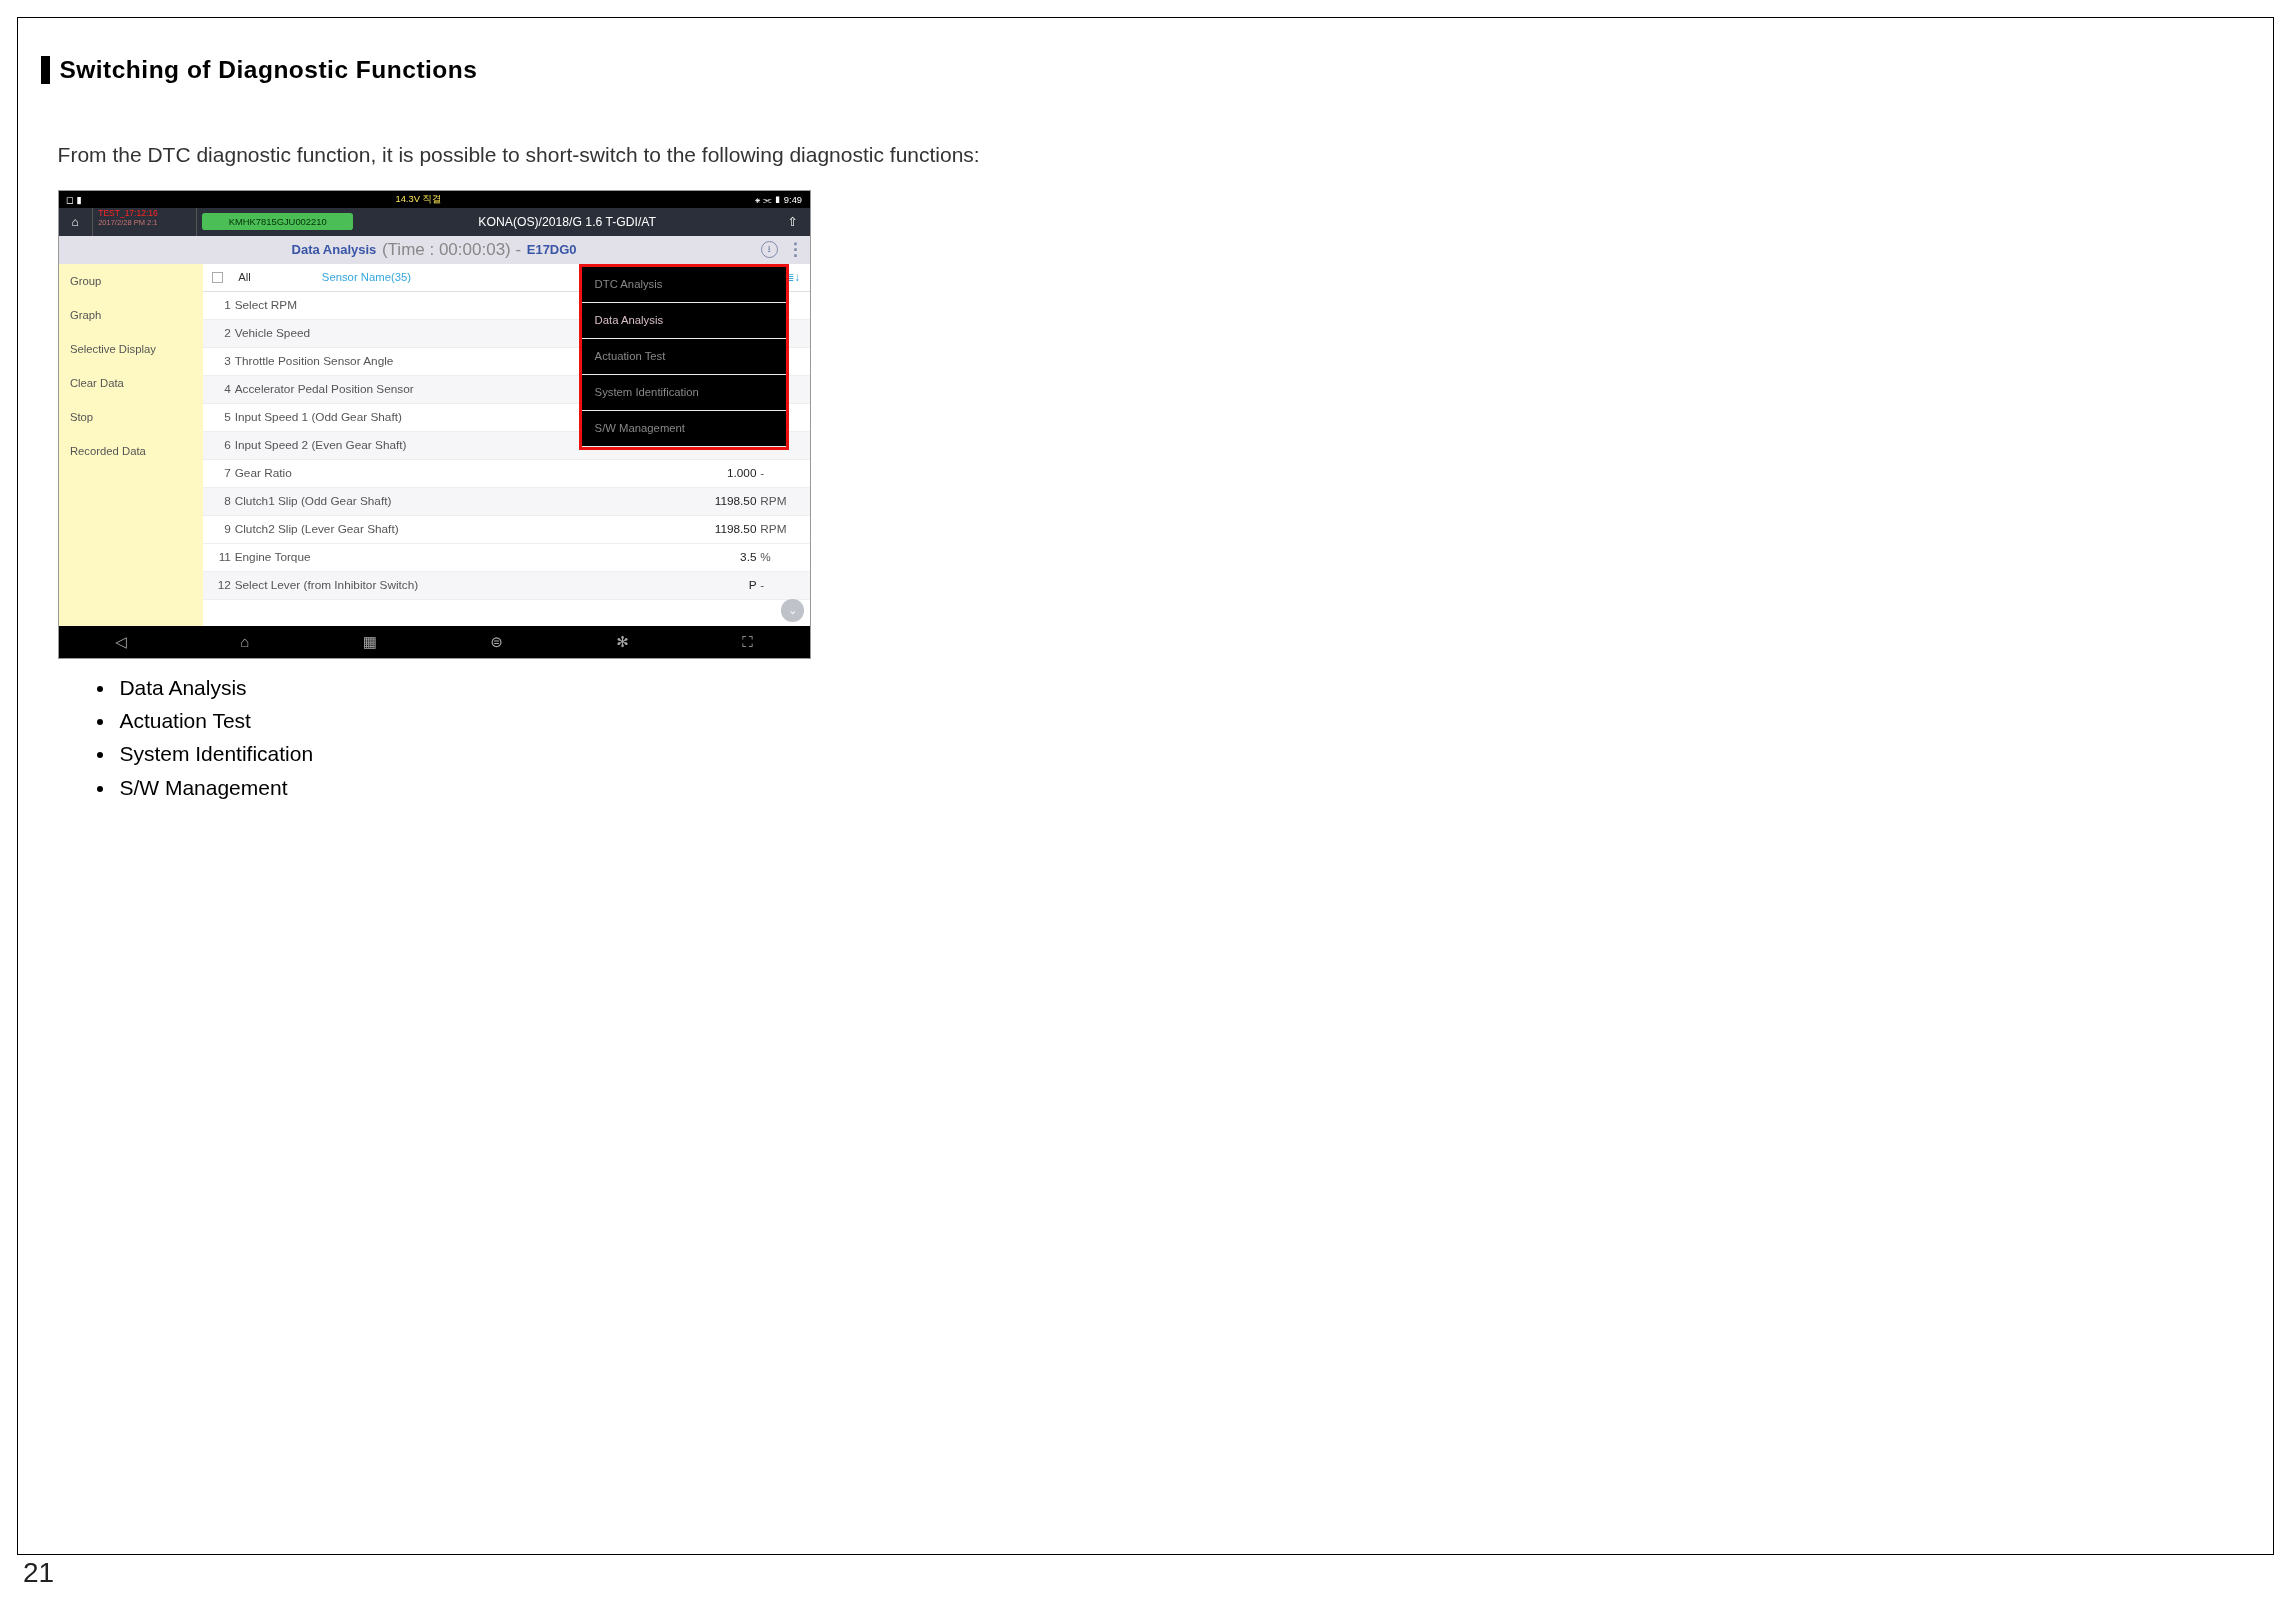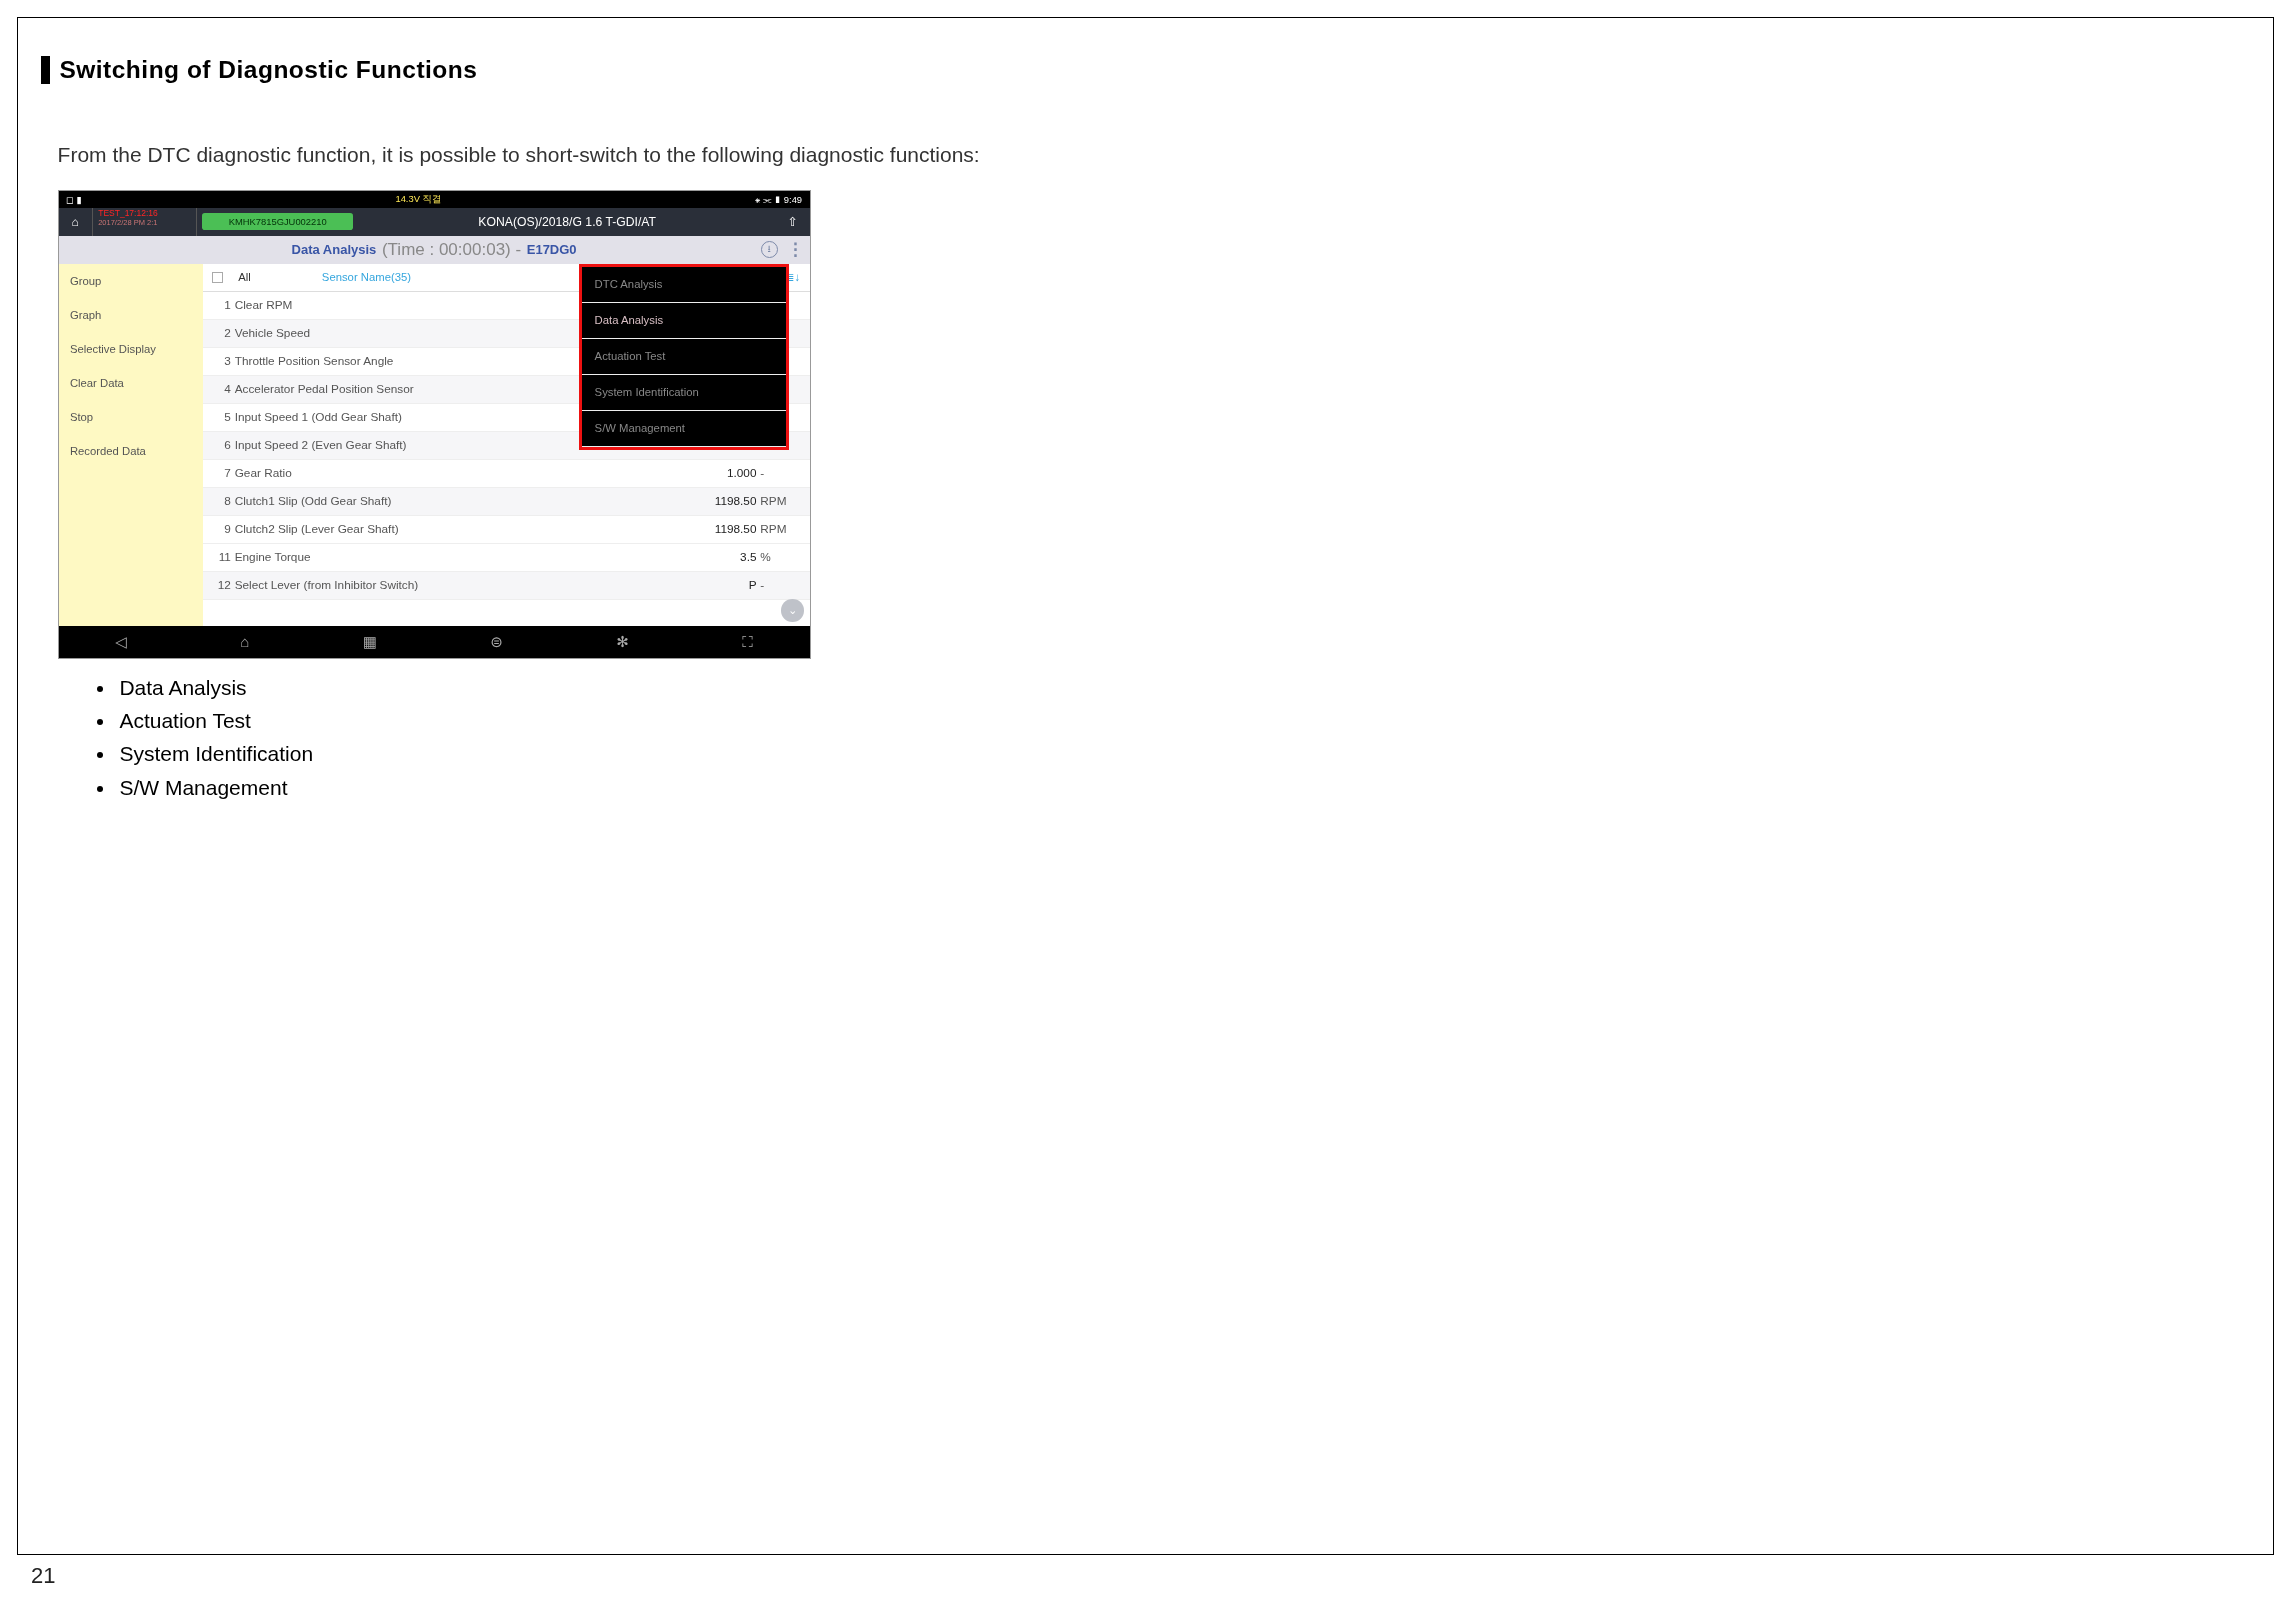--- a/index.html
+++ b/index.html
@@ -44,21 +44,21 @@
   .ss-row .unit { width: 38px; color: #555; }
   .ss-row.alt { background: #f6f6f8; }
   .ss-menu { position: absolute; top: 0; right: 21px; border: 3.8px solid #e11; width: 210px; background: #000000; }
   .ss-menu-item { height: 36px; display: flex; align-items: center; padding-left: 13px; font-size: 11.3px; border-bottom: 0.9px solid #eee; color:#888;}
   .ss-menu-item.current { color: #d8bfc4; }
   .ss-scroll-down { position:absolute; right:5.6px; bottom:3.8px; width:22.6px; height:22.6px; background:#bfc2c9; border-radius:50%; display:flex; align-items:center; justify-content:center; color:#fff; font-size:11.3px;}
   .ss-bottombar { background: #000; height: 32px; display: flex; justify-content: space-around; align-items: center; color: #aaa; font-size: 15px; }
 
   .bullets { margin: 13px 0 0 75px; }
   .bullets li { list-style: disc; font-size: 21px; margin-bottom: 9.4px; padding-left: 3.8px;}
-  .page-num { position: absolute; bottom: 9.4px; left: 31px; font-size: 22px; color: #222; }
+  .page-num { position: absolute; bottom: 9.4px; left: 23px; font-size: 28px; color: #222; }
 </style>
 </head>
 <body>
 
 <div class="page-border">
 
   <div class="heading">
     <div class="heading-bar"></div>
     <div class="heading-text">Switching of Diagnostic Functions</div>
   </div>
@@ -104,21 +104,21 @@
         <div class="ss-filter">
           <span class="cb"></span>
           <span class="all">All</span>
           <span class="sensor">Sensor Name(35)</span>
           <span class="search">🔍</span>
           <span class="sort">≣↓</span>
         </div>
         <div id="ss-rows">
             <div class="ss-row">
               <span class="num">1</span>
-              <span class="name">Clear RPM</span>
+              <span class="name">Select RPM</span>
               <span class="val"></span>
               <span class="unit"></span>
             </div>
             <div class="ss-row alt">
               <span class="num">2</span>
               <span class="name">Vehicle Speed</span>
               <span class="val"></span>
               <span class="unit"></span>
             </div>
             <div class="ss-row">

